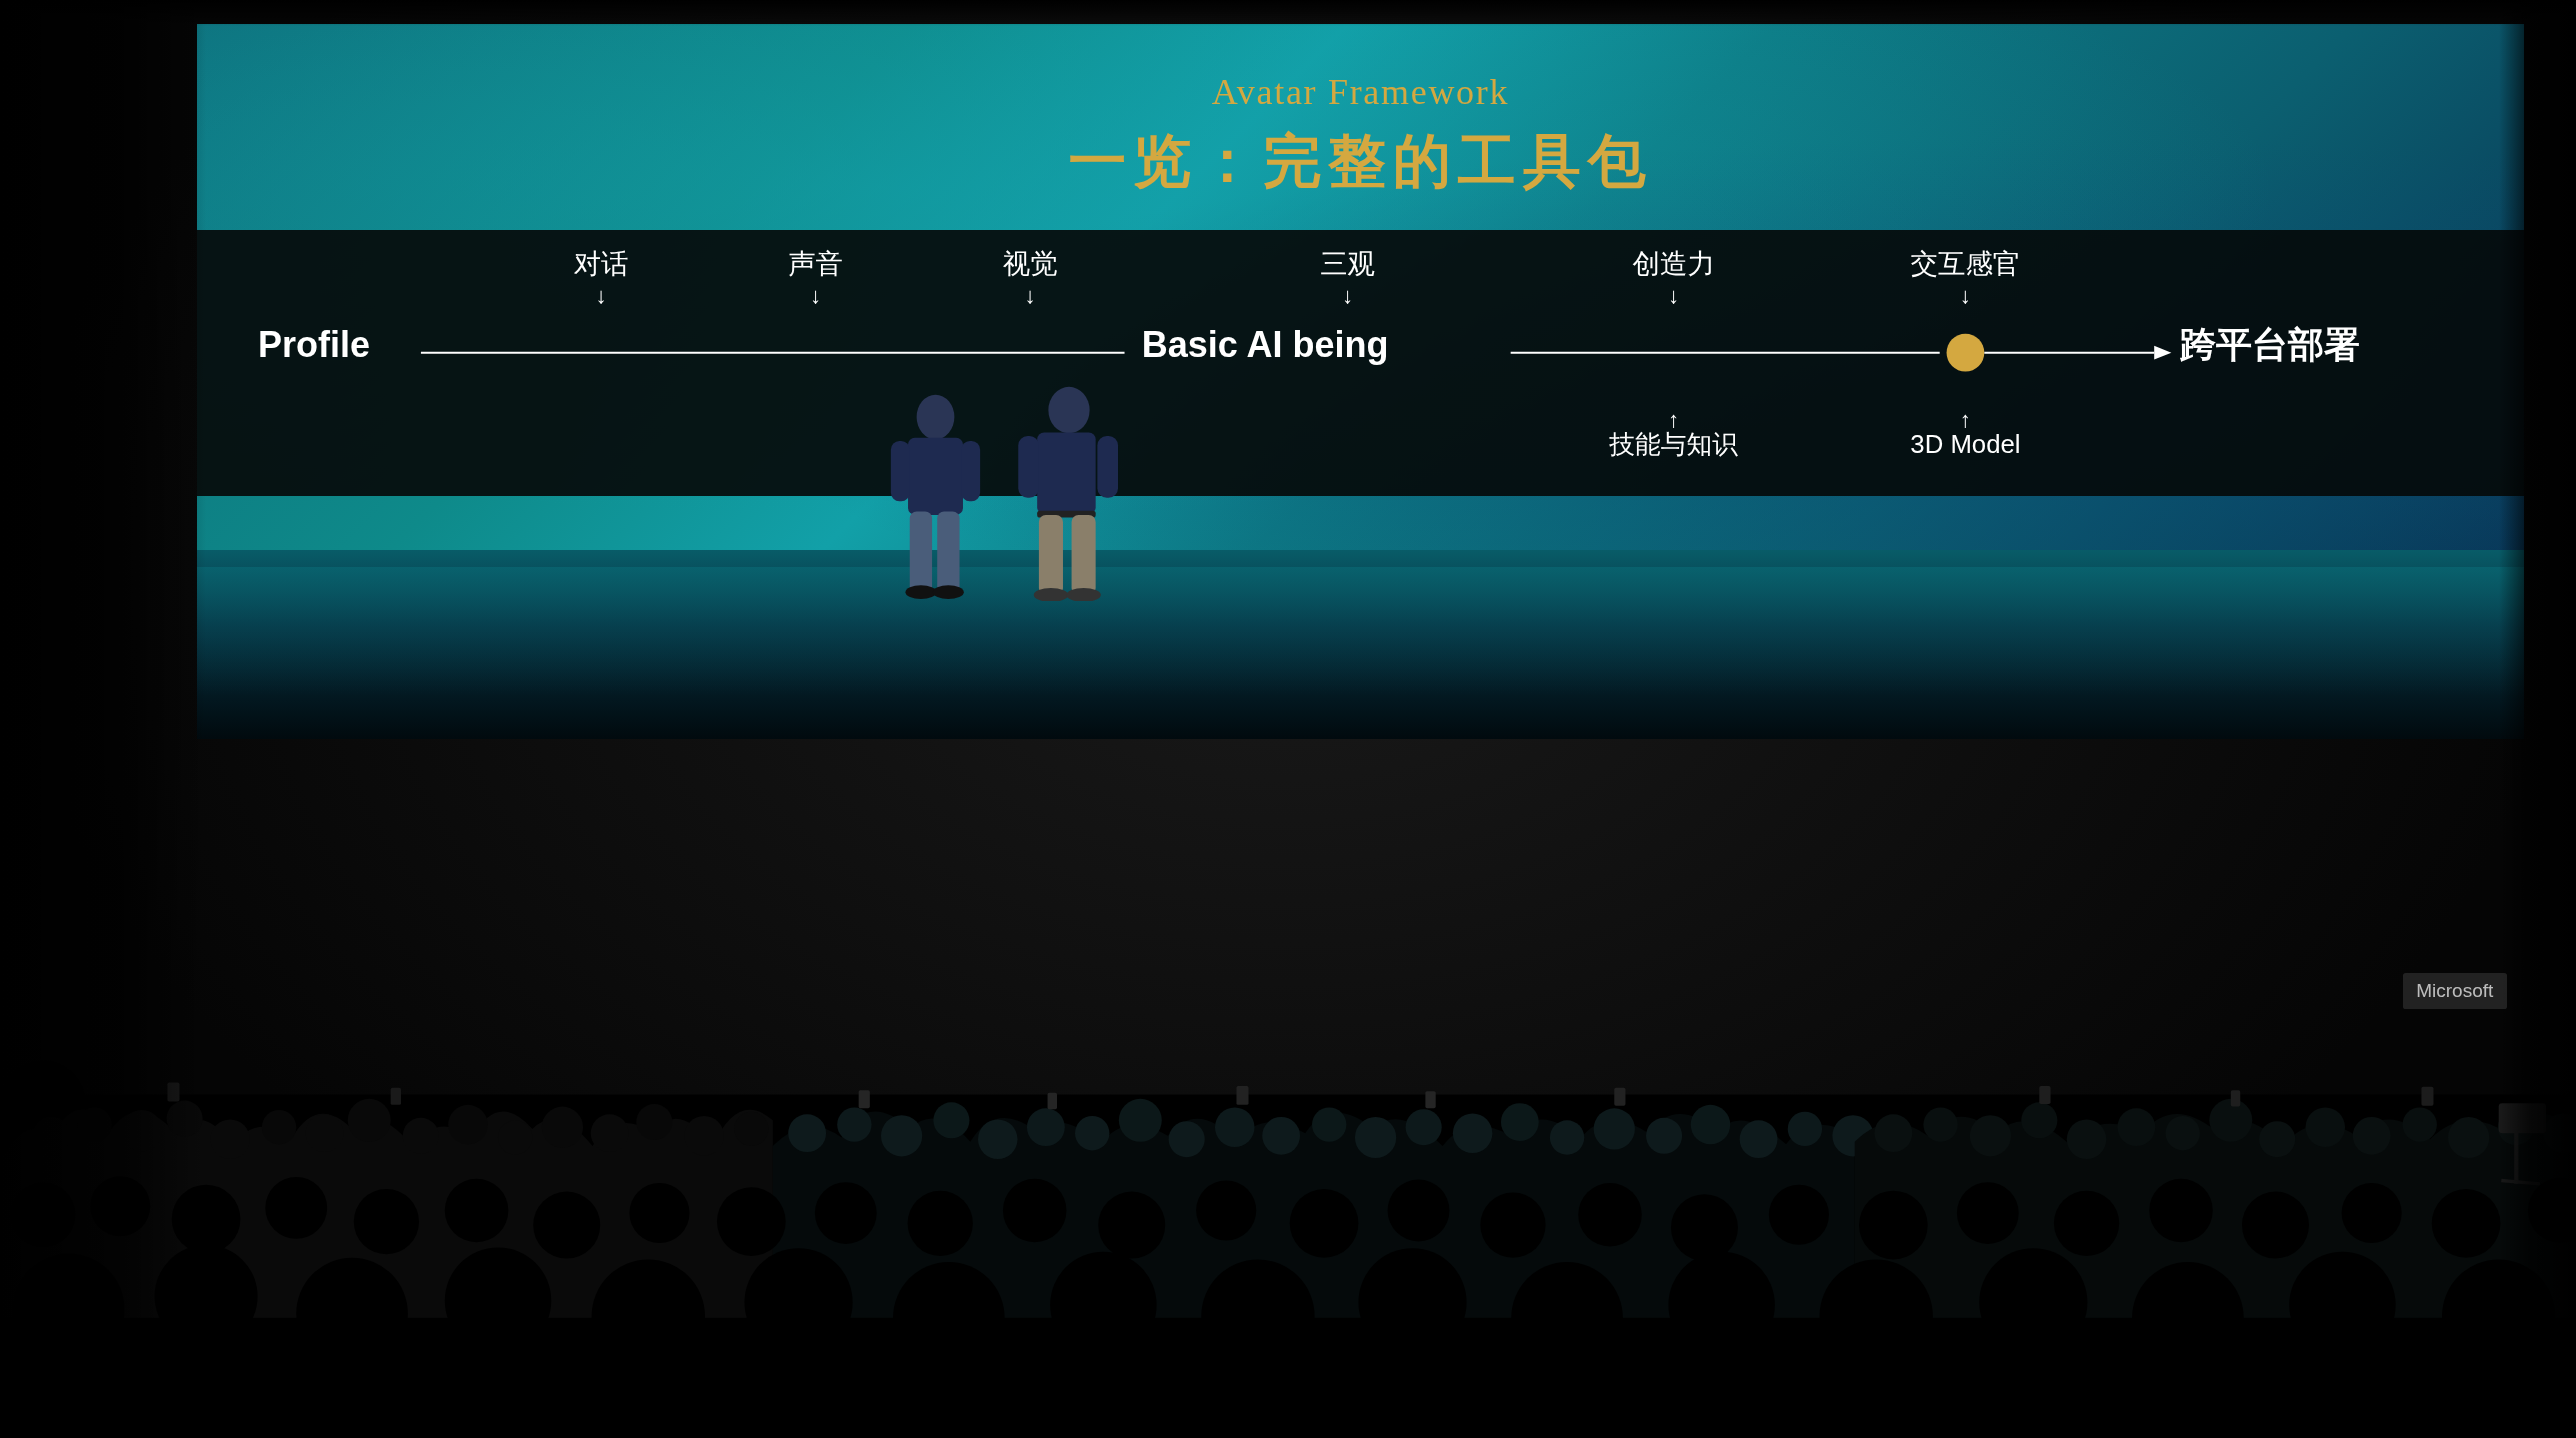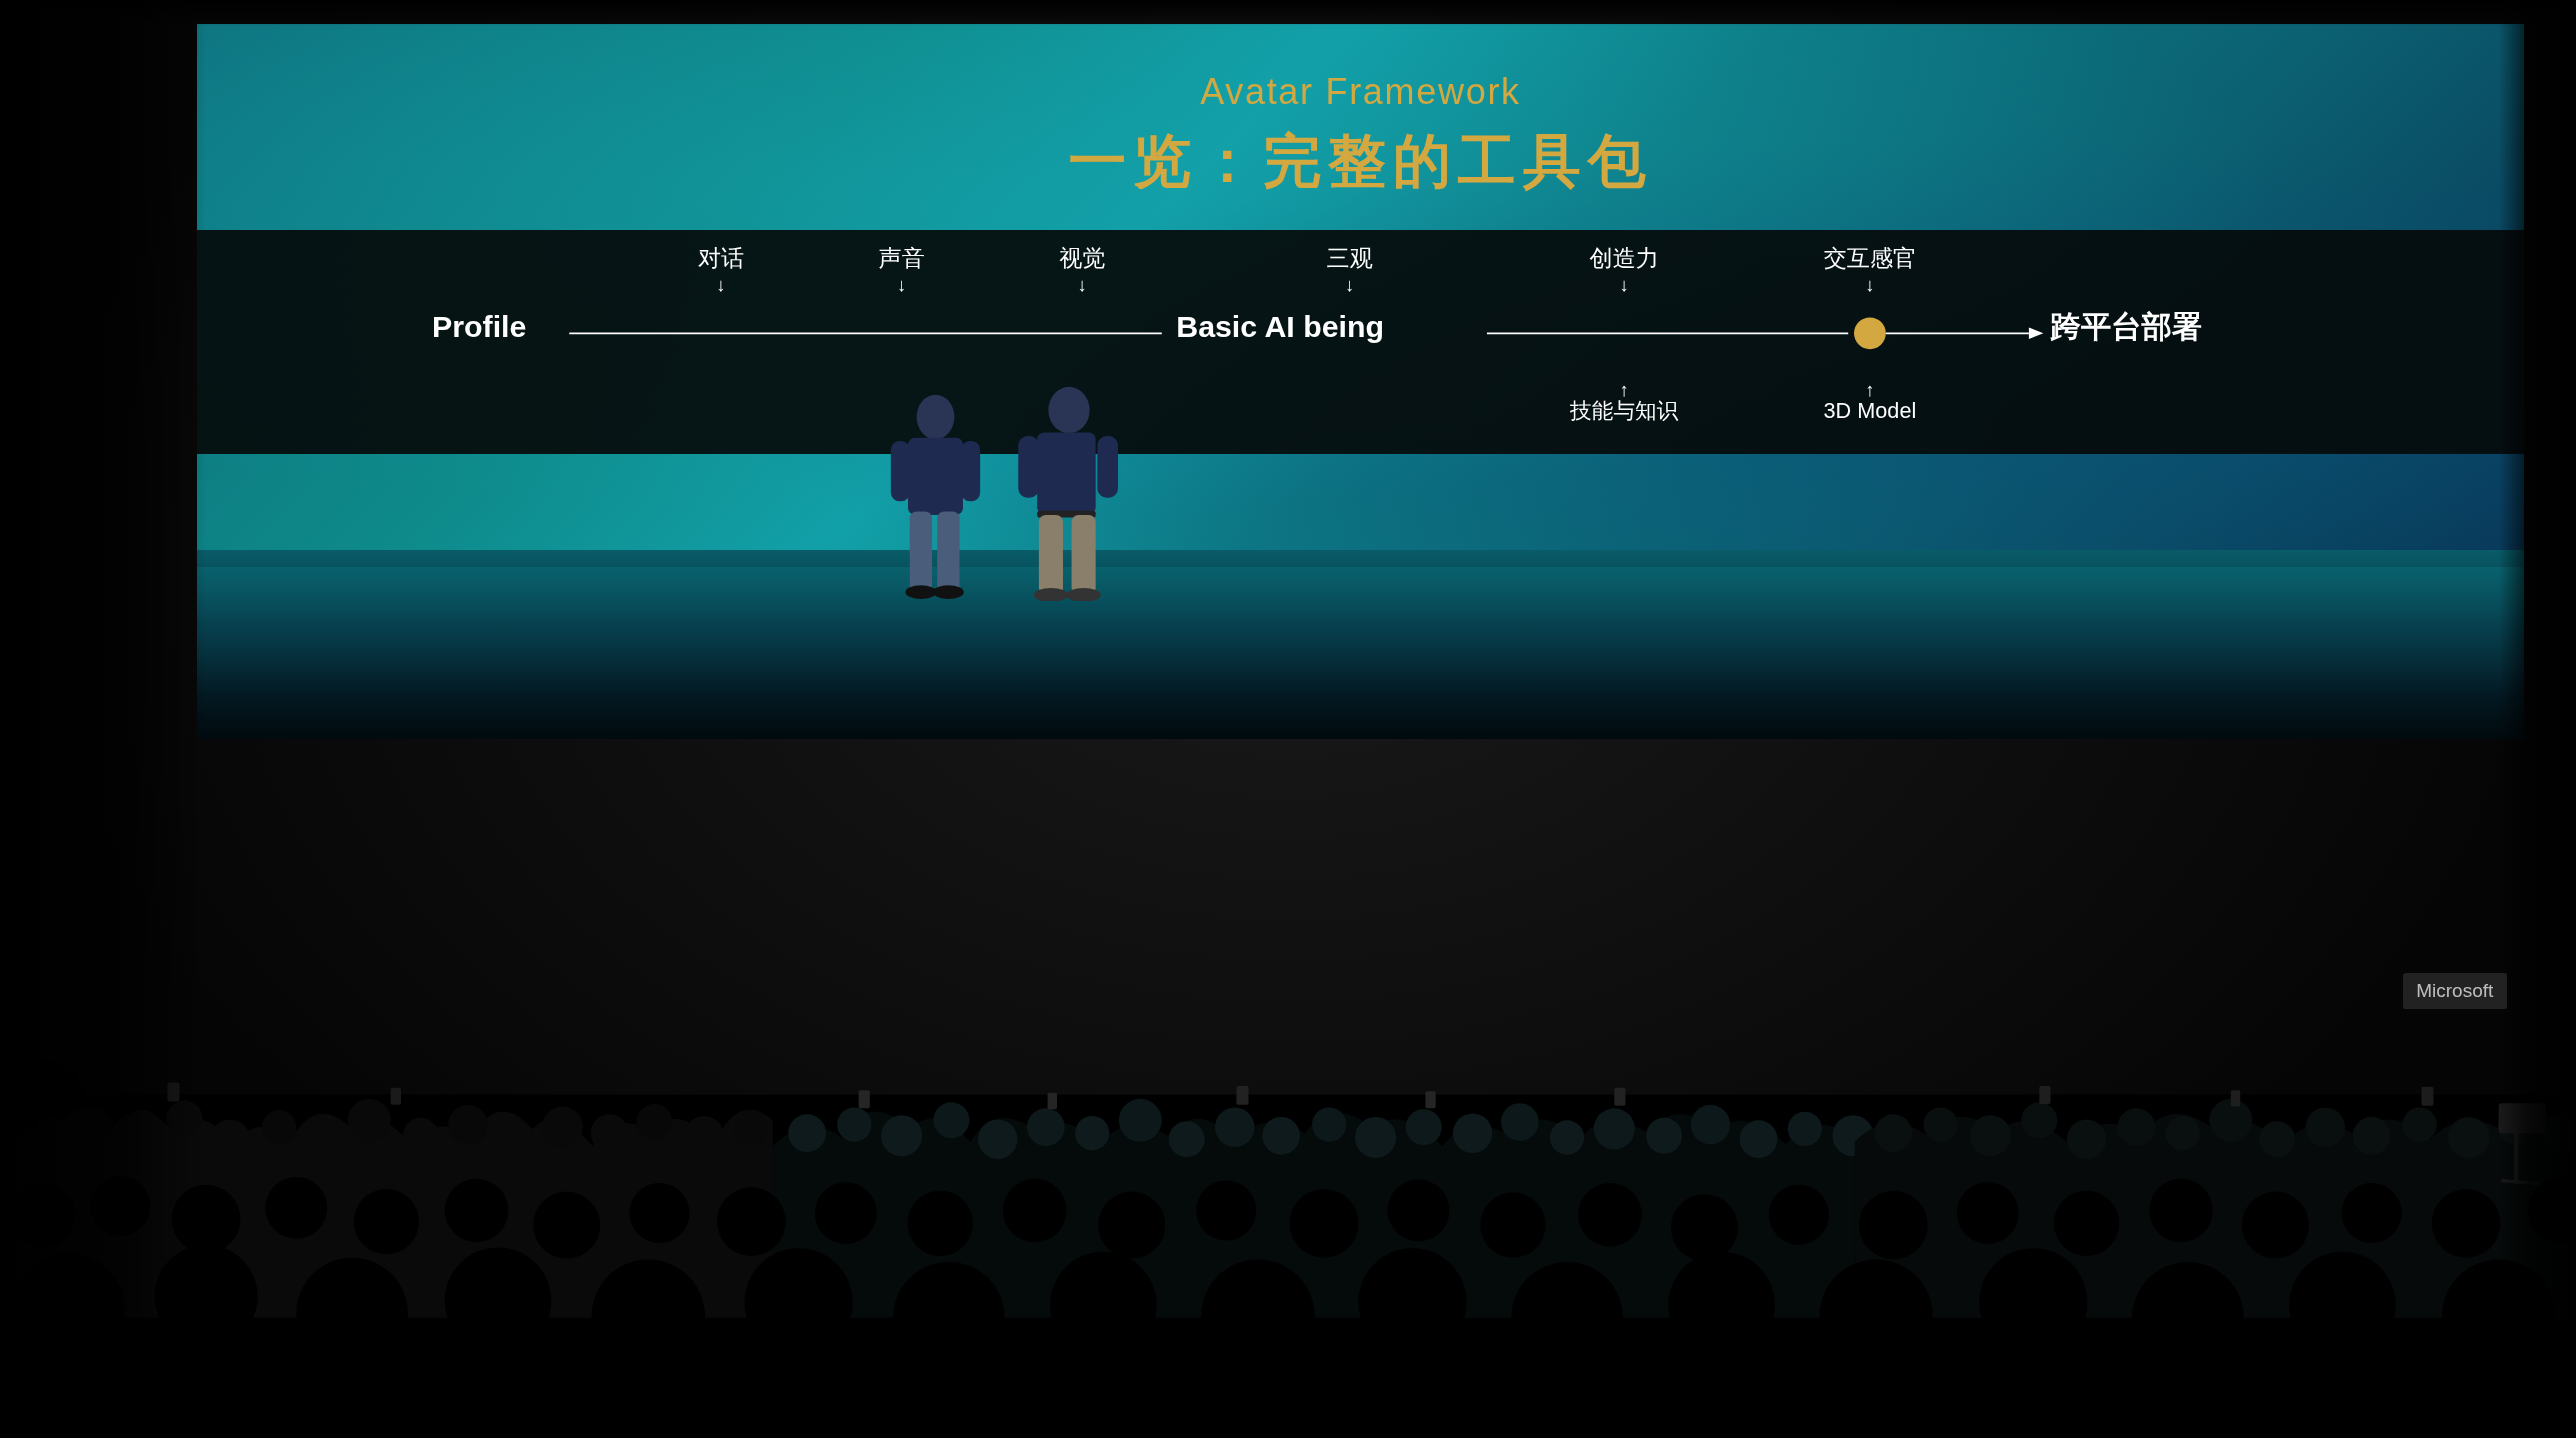--- a/index.html
+++ b/index.html
@@ -46,36 +46,37 @@
       right: 0;
       text-align: center;
     }
 
     .slide-title-en {
       font-size: 36px;
       font-weight: 400;
       color: #d4a840;
       letter-spacing: 1.7px;
       margin-bottom: 10.3px;
+      font-family: Liberation Serif, serif;
     }
 
     .slide-title-cn {
       font-size: 58px;
       font-weight: 700;
       color: #d4a840;
       letter-spacing: 6.9px;
     }
 
     
     .diagram-band {
       position: absolute;
       top: 206px;
       left: 0;
       right: 0;
-      height: 224px;
+      height: 266px;
       background: rgba(5, 10, 10, 0.92);
     }
 
     
     .vignette-left {
       position: absolute;
       top: 0;
       left: 0;
       width: 206px;
       height: 100%;

